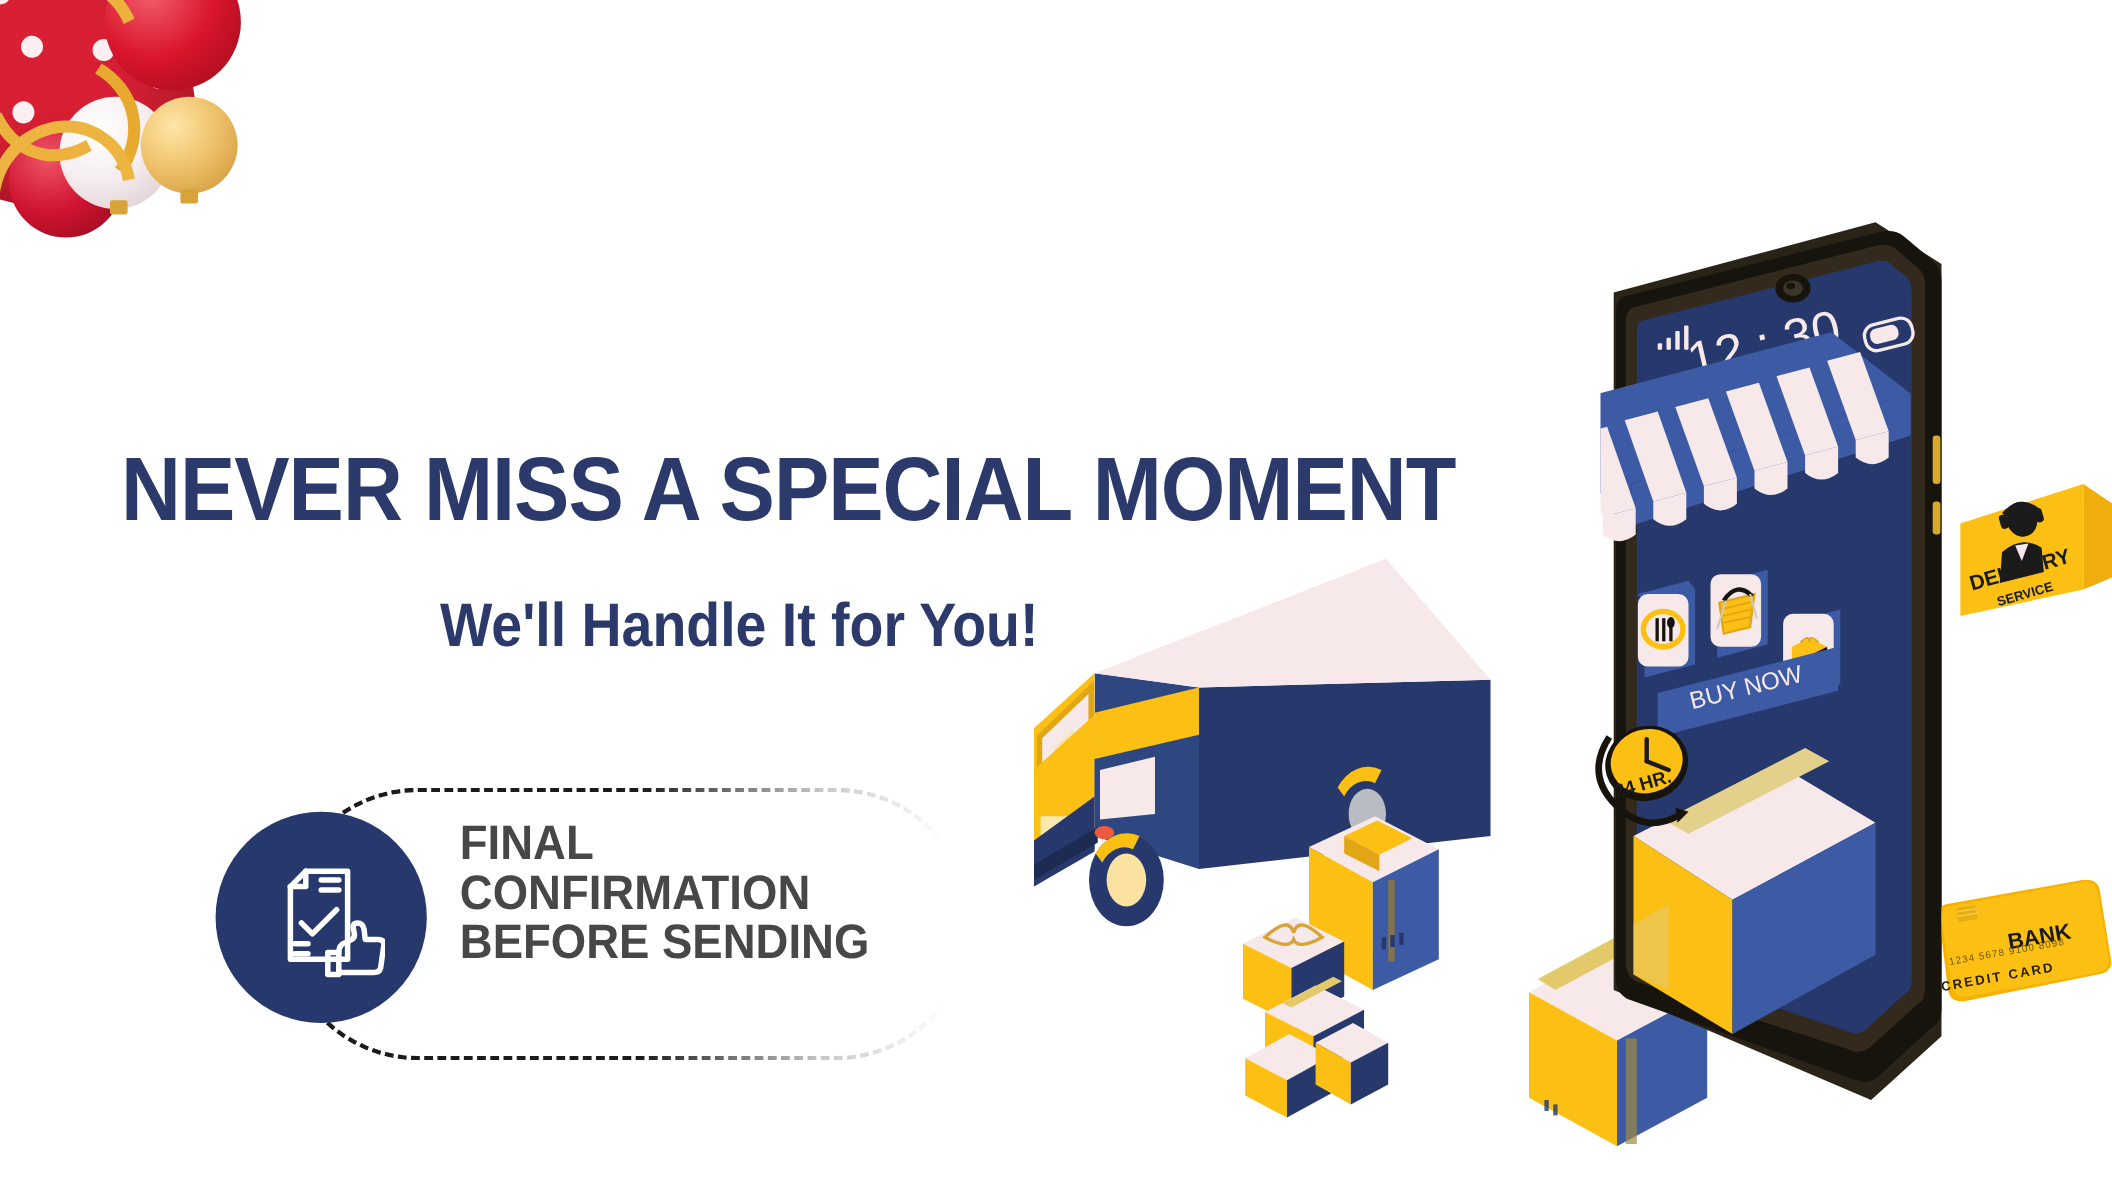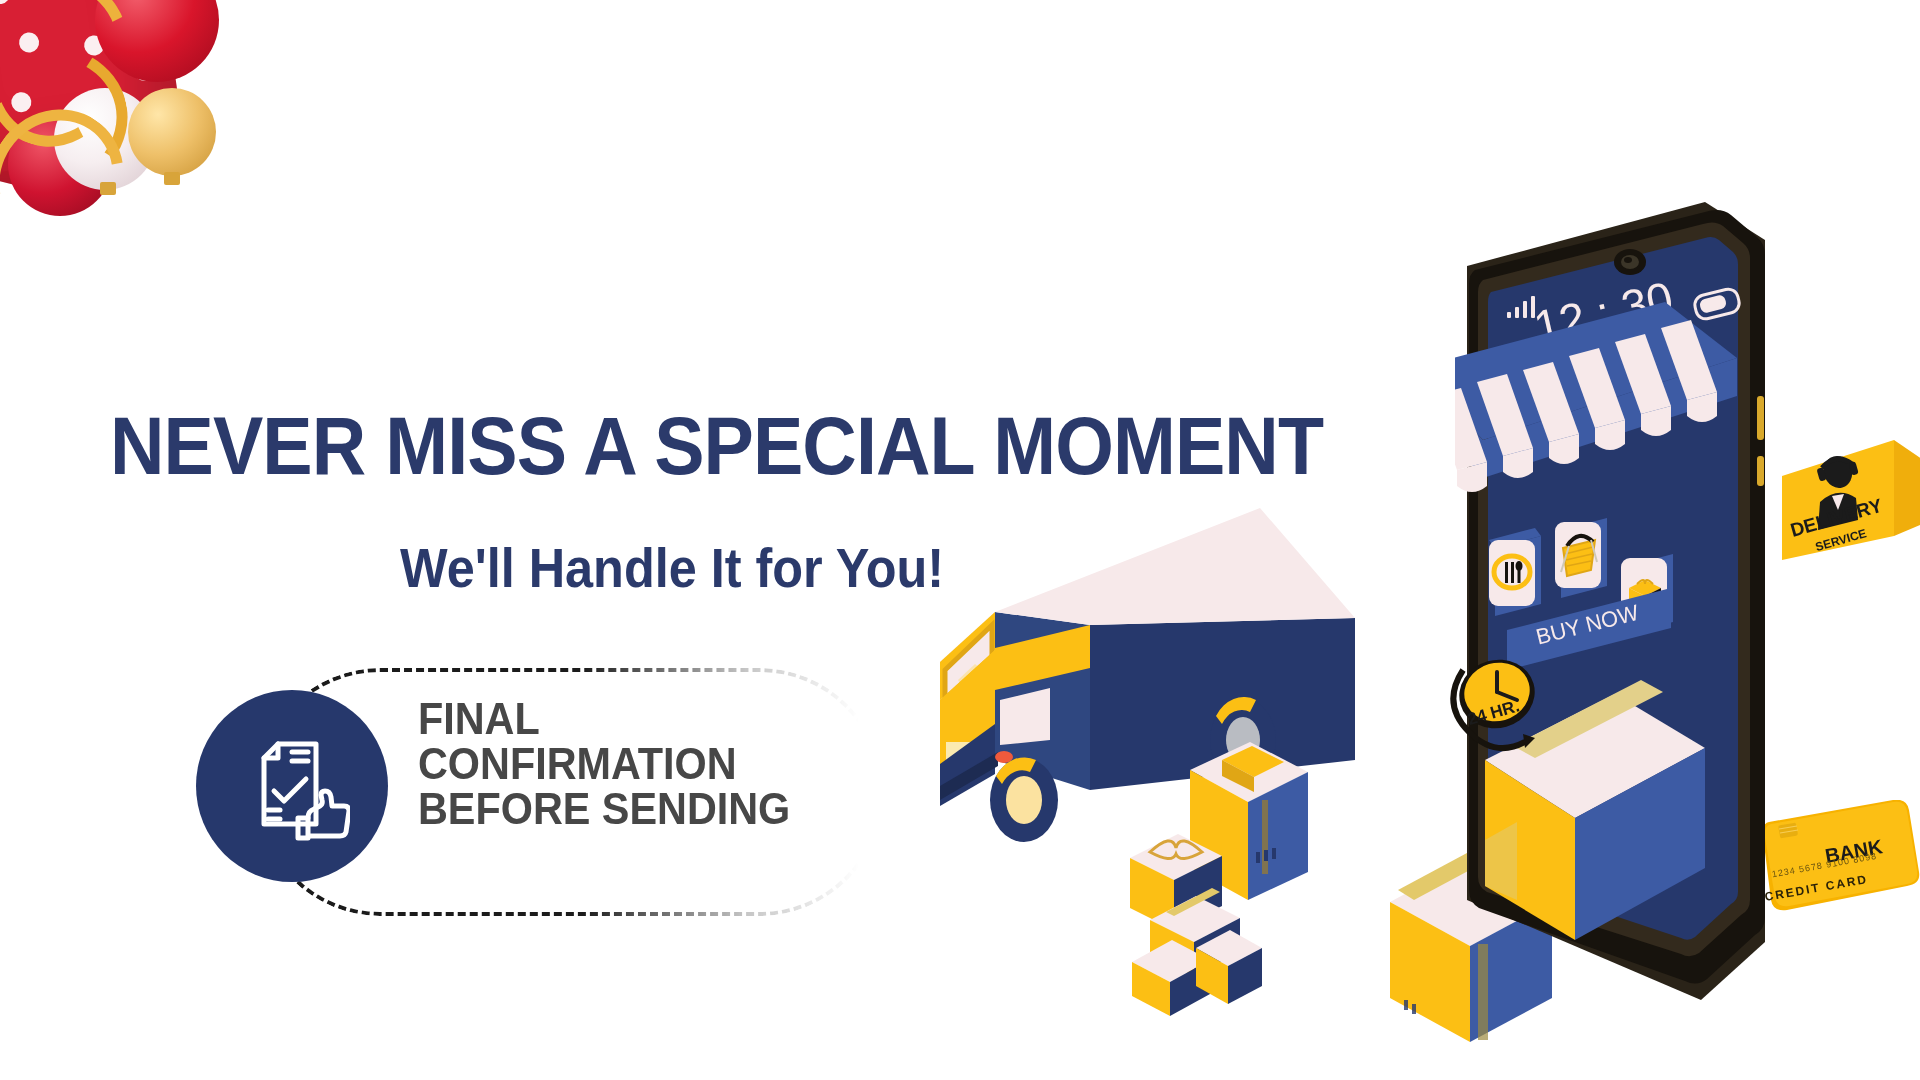--- a/index.html
+++ b/index.html
@@ -45,21 +45,21 @@
     white-space:nowrap;font-family:"Liberation Sans Narrow","Liberation Sans",sans-serif;
   }
   .subline{
     position:absolute;left:400px;top:540px;
     font-size:56px;line-height:1;font-weight:700;color:#2b3a6b;
     transform:scaleX(.9);transform-origin:left center;white-space:nowrap;
     font-family:"Liberation Sans Narrow","Liberation Sans",sans-serif;
   }
 
   
-  .conf-wrap{position:absolute;left:196px;top:664px;width:700px;height:250px;}
+  .conf-wrap{position:absolute;left:196px;top:712px;width:700px;height:250px;}
   .conf-pill{
     position:absolute;left:60px;top:4px;width:620px;height:240px;
     border:4px dashed #1b1b1b;border-radius:130px;
     -webkit-mask-image:linear-gradient(to right,#000 0%,#000 52%,rgba(0,0,0,.25) 78%,rgba(0,0,0,0) 96%);
             mask-image:linear-gradient(to right,#000 0%,#000 52%,rgba(0,0,0,.25) 78%,rgba(0,0,0,0) 96%);
   }
   .conf-circle{
     position:absolute;left:0;top:26px;width:192px;height:192px;border-radius:50%;
     background:#26386c;display:flex;align-items:center;justify-content:center;
   }

